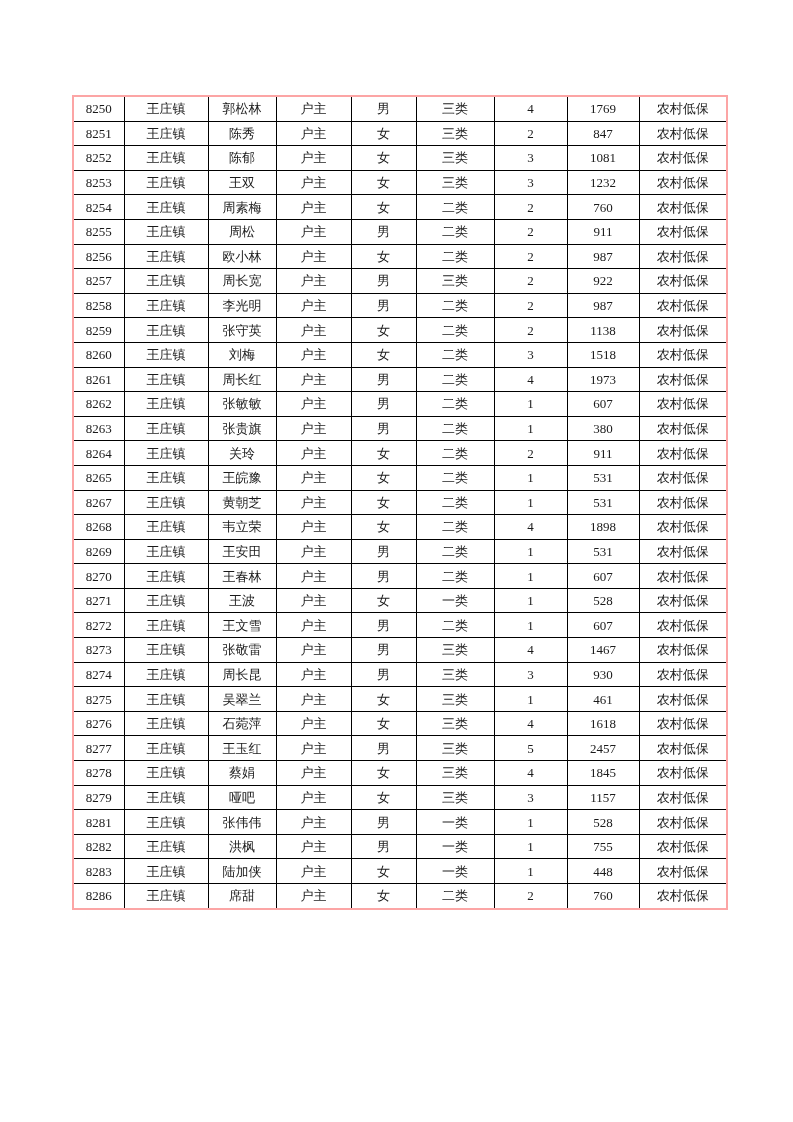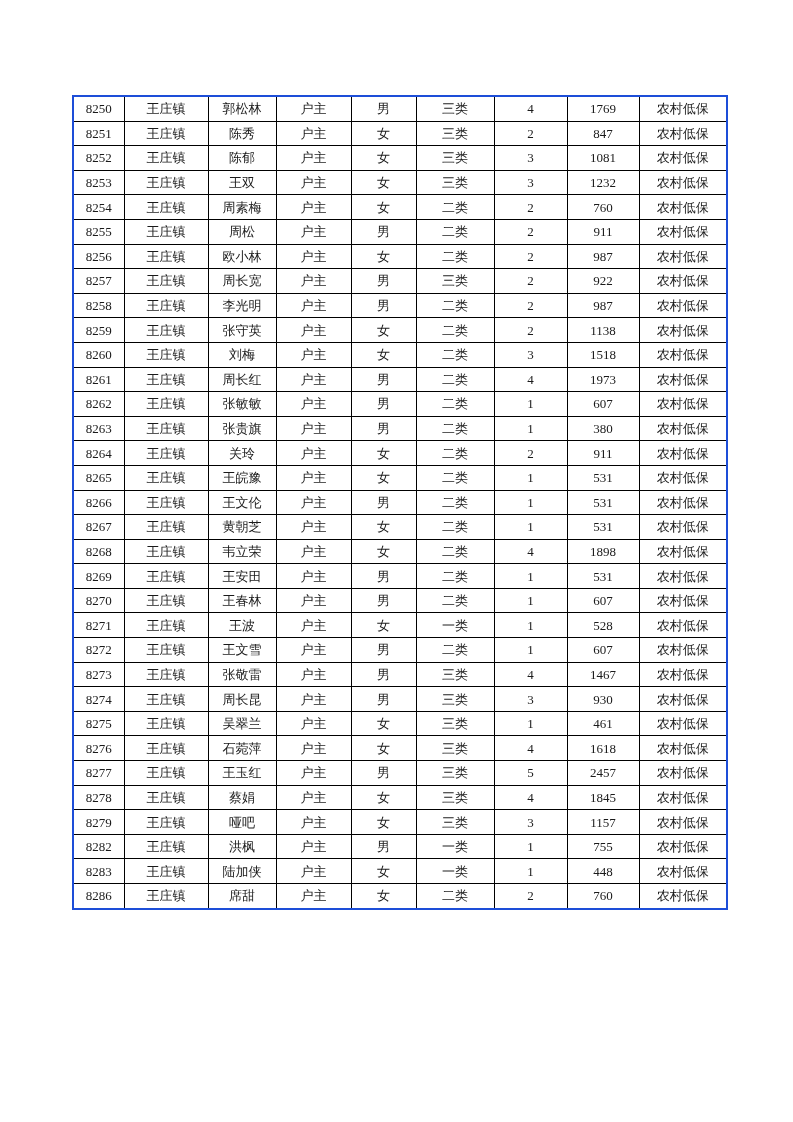--- a/index.html
+++ b/index.html
@@ -15,21 +15,21 @@
     overflow: hidden;
     font-family: "Liberation Serif", "DejaVu Serif", serif;
   }
   table.roster {
     position: absolute;
     left: 72px;
     top: 95px;
     width: 654px;
     border-collapse: collapse;
     table-layout: fixed;
-    border: 2px solid #1d4ed8;
+    border: 2px solid #fca5a5;
     font-family: Liberation Serif, serif;
   }
   table.roster td {
     border: 1px solid #000000;
     height: 23.6px;
     padding: 0 2px;
     text-align: center;
     vertical-align: middle;
     font-size: 13px;
     line-height: 1;
@@ -234,31 +234,20 @@
           <td>王庄镇</td>
           <td>王皖豫</td>
           <td>户主</td>
           <td>女</td>
           <td>二类</td>
           <td>1</td>
           <td>531</td>
           <td>农村低保</td>
         </tr>
         <tr>
-          <td>8266</td>
-          <td>王庄镇</td>
-          <td>王文伦</td>
-          <td>户主</td>
-          <td>男</td>
-          <td>二类</td>
-          <td>1</td>
-          <td>531</td>
-          <td>农村低保</td>
-        </tr>
-        <tr>
           <td>8267</td>
           <td>王庄镇</td>
           <td>黄朝芝</td>
           <td>户主</td>
           <td>女</td>
           <td>二类</td>
           <td>1</td>
           <td>531</td>
           <td>农村低保</td>
         </tr>
@@ -385,20 +374,31 @@
         </tr>
         <tr>
           <td>8279</td>
           <td>王庄镇</td>
           <td>哑吧</td>
           <td>户主</td>
           <td>女</td>
           <td>三类</td>
           <td>3</td>
           <td>1157</td>
+          <td>农村低保</td>
+        </tr>
+        <tr>
+          <td>8281</td>
+          <td>王庄镇</td>
+          <td>张伟伟</td>
+          <td>户主</td>
+          <td>男</td>
+          <td>一类</td>
+          <td>1</td>
+          <td>528</td>
           <td>农村低保</td>
         </tr>
         <tr>
           <td>8282</td>
           <td>王庄镇</td>
           <td>洪枫</td>
           <td>户主</td>
           <td>男</td>
           <td>一类</td>
           <td>1</td>

